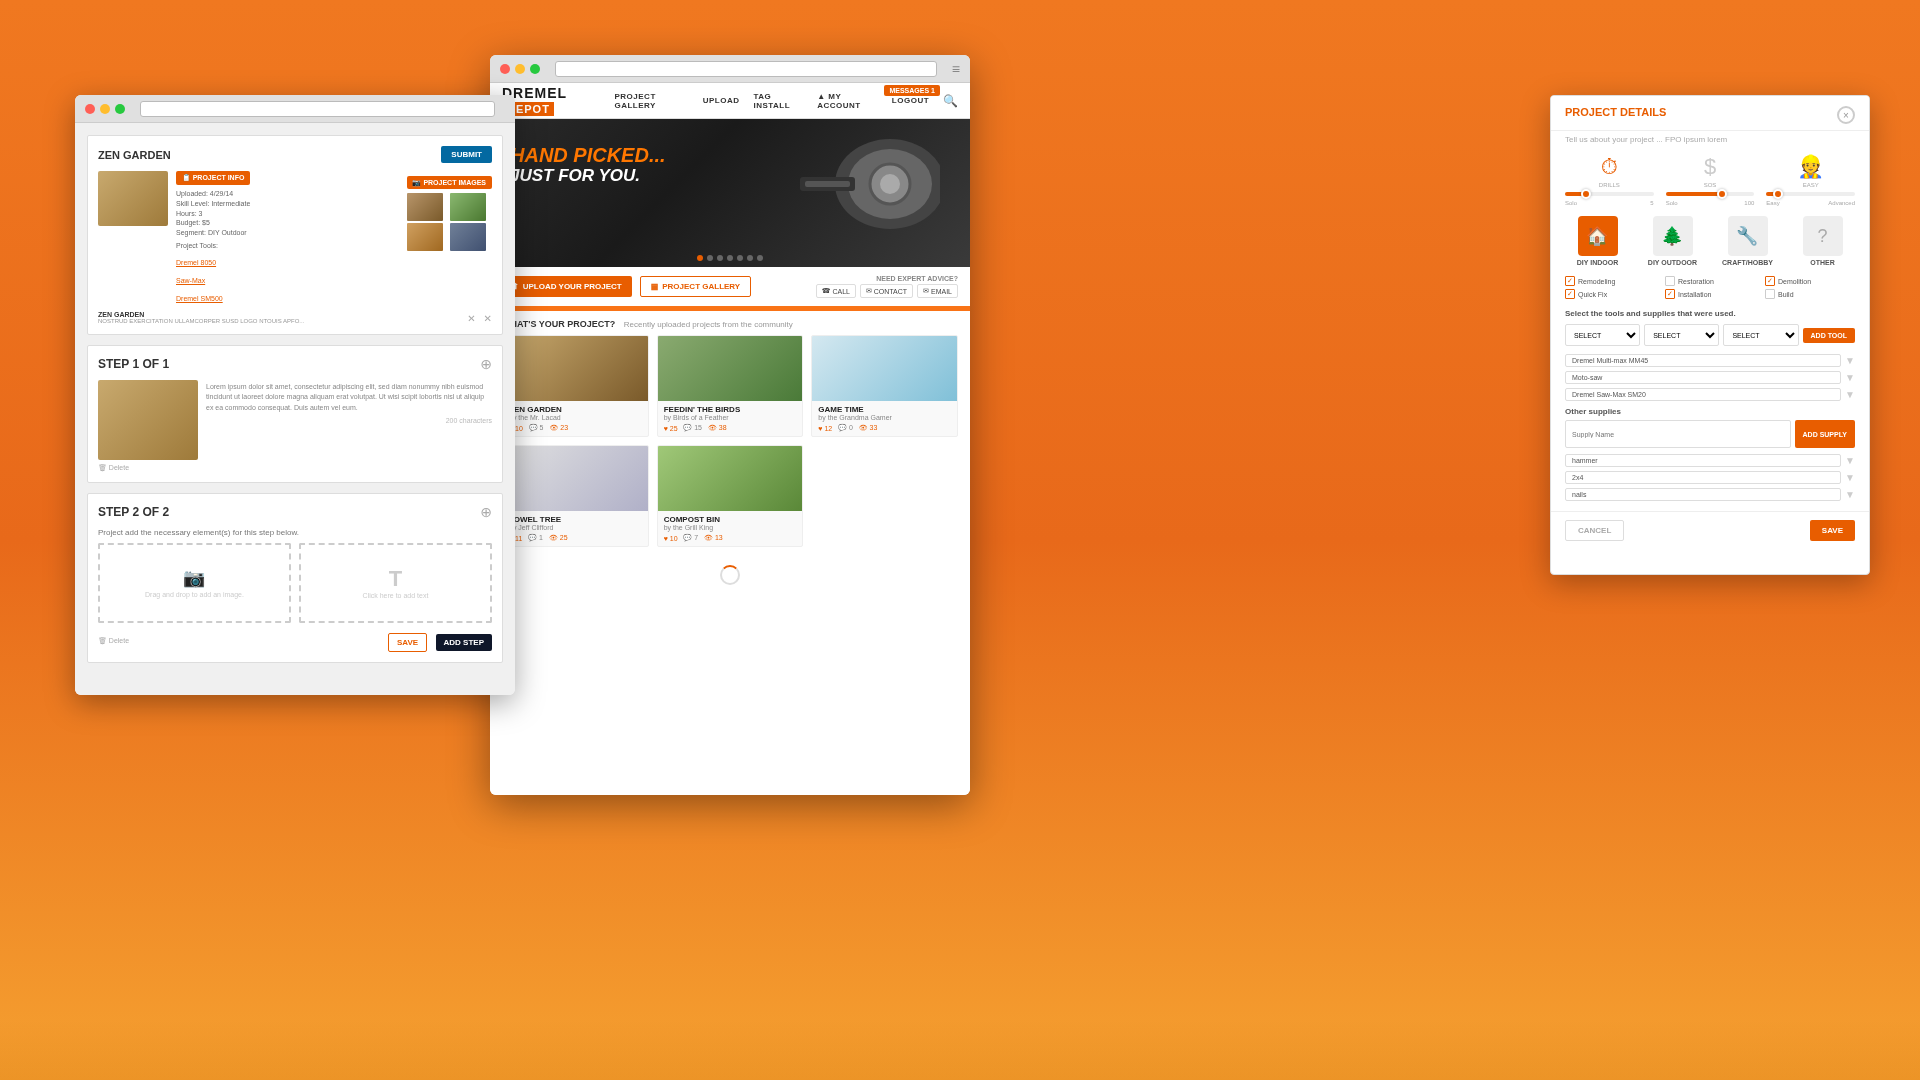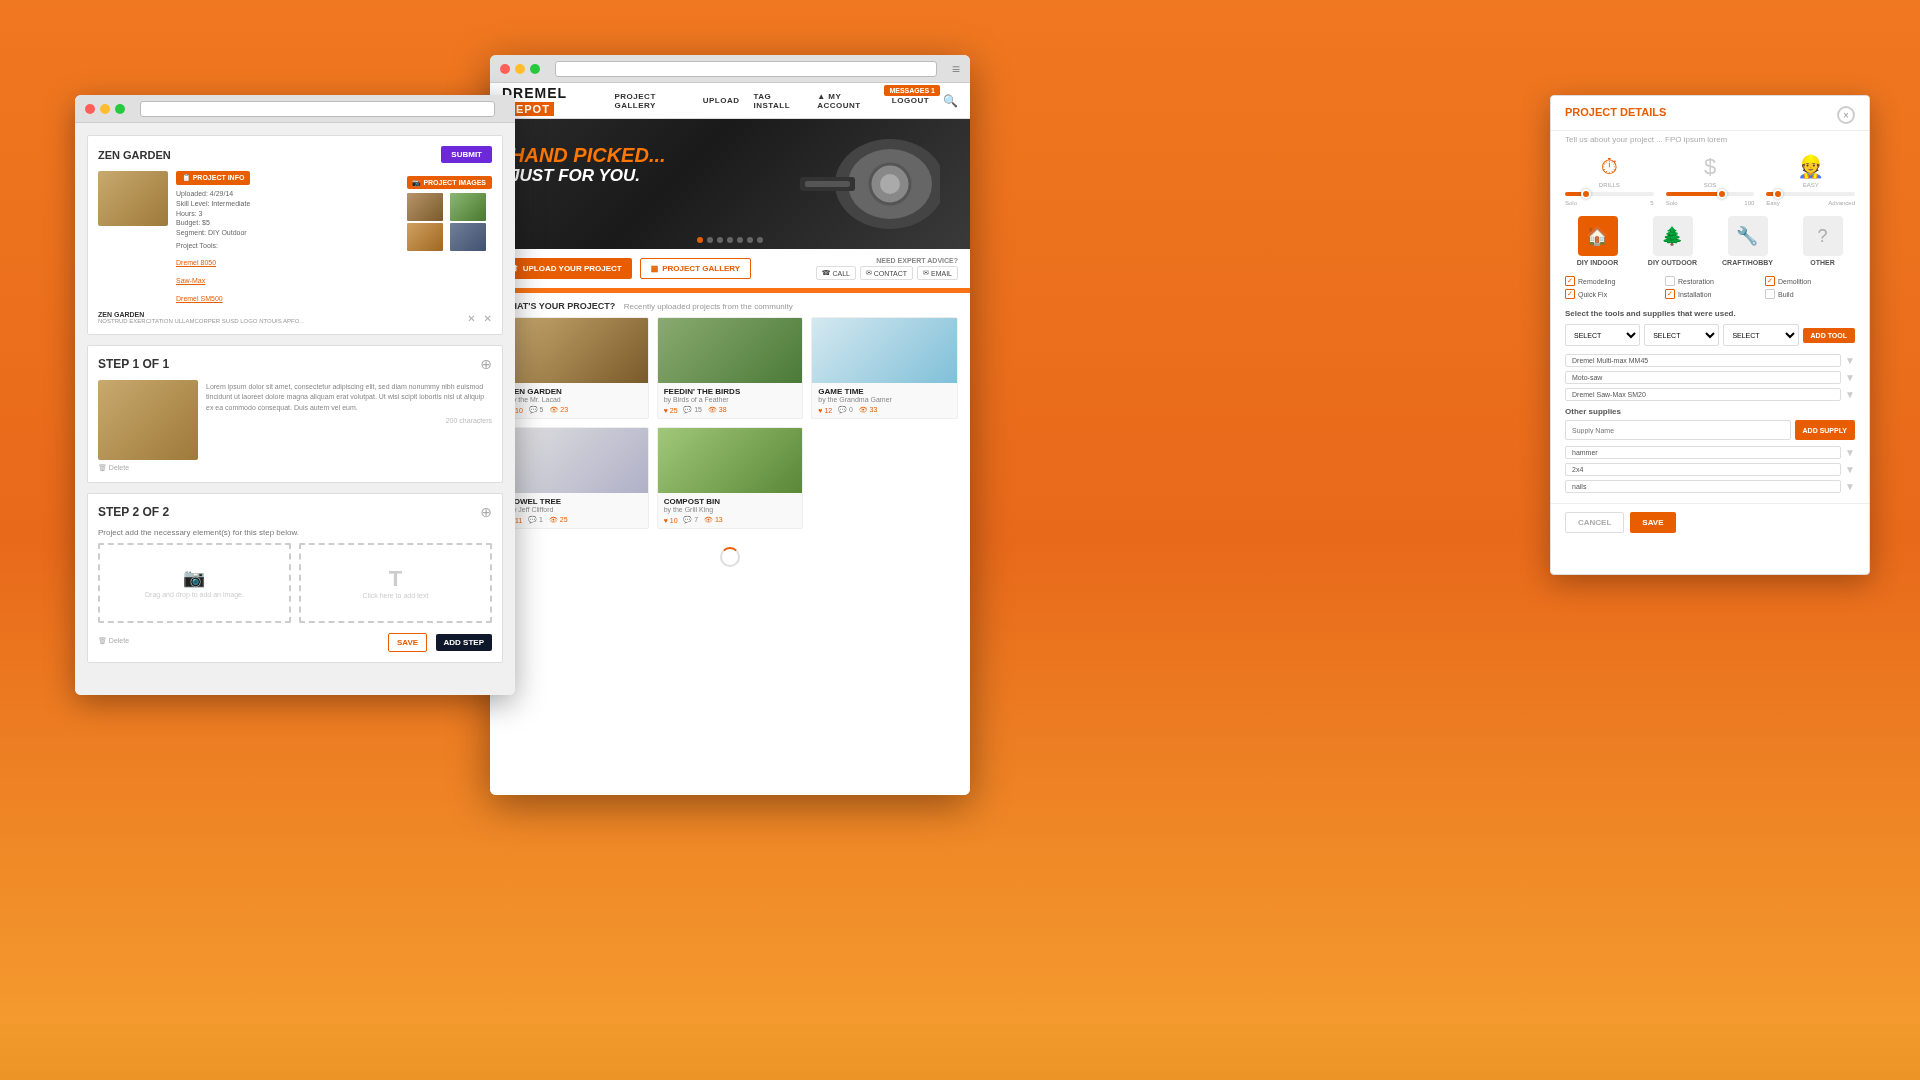--- a/index.html
+++ b/index.html
@@ -111,21 +111,21 @@
       padding: 2px 5px;
       border-radius: 2px;
       position: absolute;
       right: 30px;
       top: 2px;
     }
 
     
     .hero-banner {
       position: relative;
-      height: 130px;
+      height: 148px;
       background: #1a1a1a;
       overflow: hidden;
     }
     .hero-bg {
       width: 100%;
       height: 100%;
       background: linear-gradient(135deg, #2a2a2a 0%, #1a1a1a 40%, #3a3a3a 100%);
       display: flex;
       align-items: center;
       justify-content: center;
@@ -361,21 +361,21 @@
       justify-content: space-between;
       margin-bottom: 8px;
     }
     .zen-title {
       font-size: 11px;
       font-weight: 700;
       color: #333;
       text-transform: uppercase;
     }
     .submit-btn {
-      background: #6d28d9;
+      background: #0369a1;
       color: #fff;
       font-size: 8px;
       font-weight: 700;
       padding: 4px 10px;
       border: none;
       border-radius: 2px;
       cursor: pointer;
       text-transform: uppercase;
     }
     .zen-card-body {
@@ -787,21 +787,21 @@
       font-weight: 600;
       margin: 6px 0 4px;
     }
     .supplies-input-row {
       display: flex;
       gap: 4px;
       margin-bottom: 6px;
     }
     .supplies-input {
       flex: 1;
-      height: 20px;
+      height: 28px;
       border: 1px solid #ddd;
       border-radius: 2px;
       font-size: 7px;
       padding: 0 6px;
       background: #fff;
     }
     .btn-add-supply {
       background: #e85d00;
       color: #fff;
       border: none;
@@ -825,21 +825,21 @@
       border: 1px solid #ddd;
       border-radius: 2px;
       font-size: 7px;
       color: #555;
       padding: 2px 6px;
       flex: 1;
     }
 
     .right-footer {
       display: flex;
-      justify-content: flex-start;
+      justify-content: space-between;
       gap: 6px;
       padding: 8px 14px;
       border-top: 1px solid #eee;
     }
     .btn-cancel {
       background: #fff;
       color: #aaa;
       border: 1px solid #ddd;
       font-size: 8px;
       font-weight: 700;

